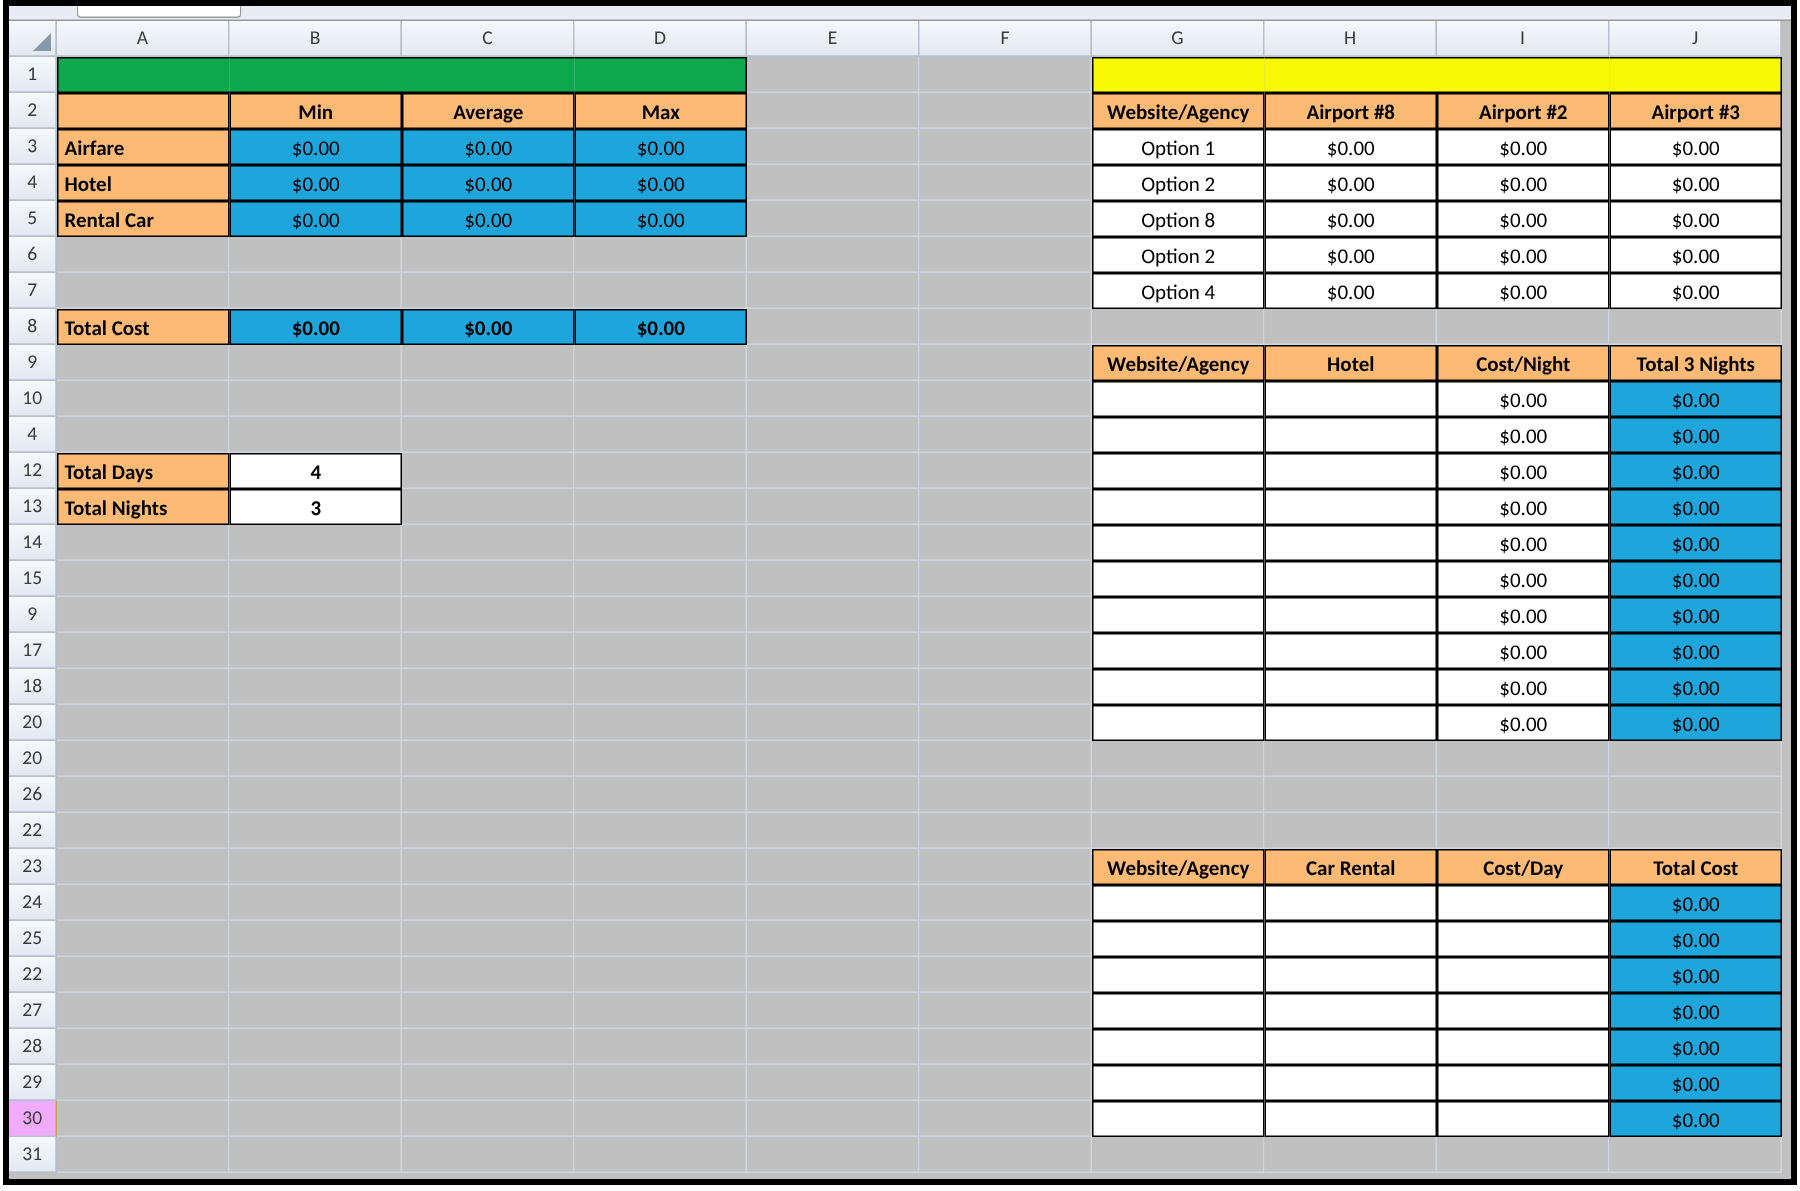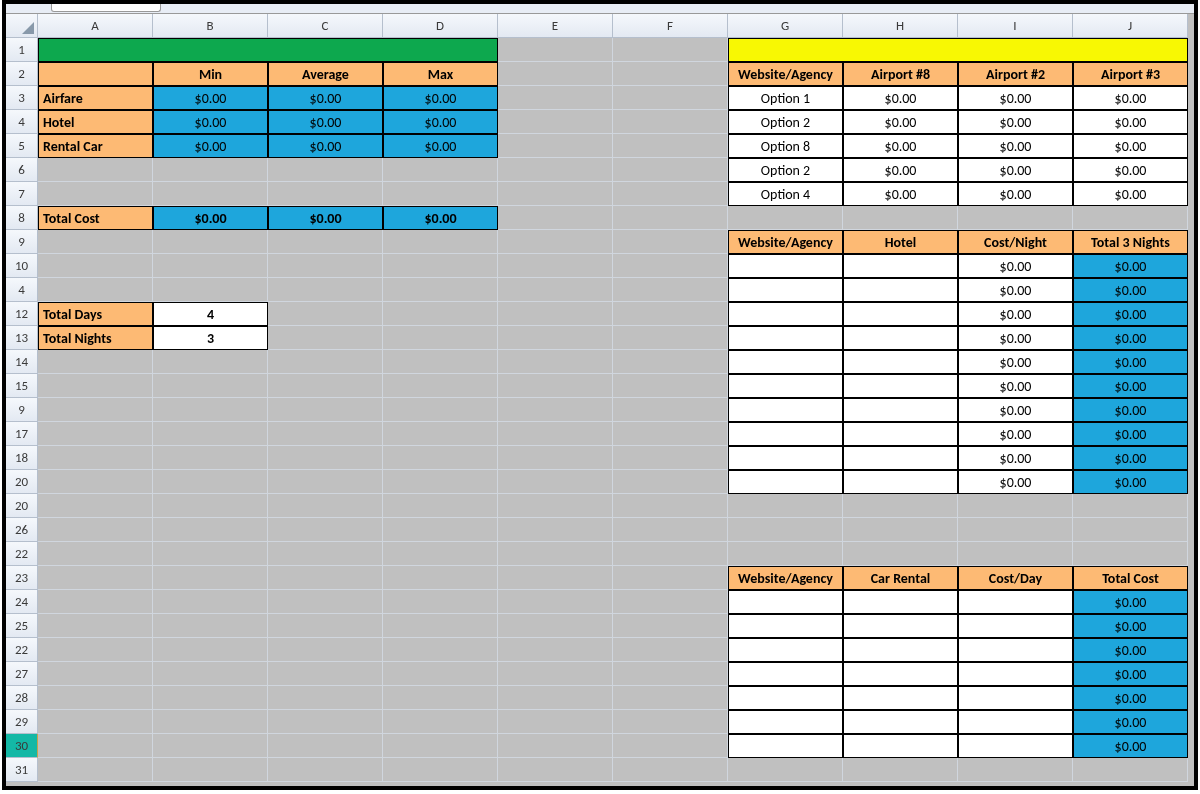--- a/index.html
+++ b/index.html
@@ -44,21 +44,21 @@
     background: linear-gradient(#f5f8fc, #e3e9f2);
     border-right: 1px solid #b5bfcd;
     border-bottom: 1px solid #b5bfcd;
     text-align: center;
     font-size: 13px;
     display: flex;
     align-items: center;
     justify-content: center;
     color: #3a3a3a;
   }
-  .rowhdr.sel { background: #14b8a6; border-right-color:#c7a24a; }
+  .rowhdr.sel { background: #f0abfc; border-right-color:#c7a24a; }
   .corner {
     background: linear-gradient(#f5f8fc, #e3e9f2);
     border-right: 1px solid #b5bfcd;
     border-bottom: 1px solid #b5bfcd;
     position: relative;
   }
   .corner::after{
     content:"";
     position:absolute;
     right:3px;bottom:3px;

